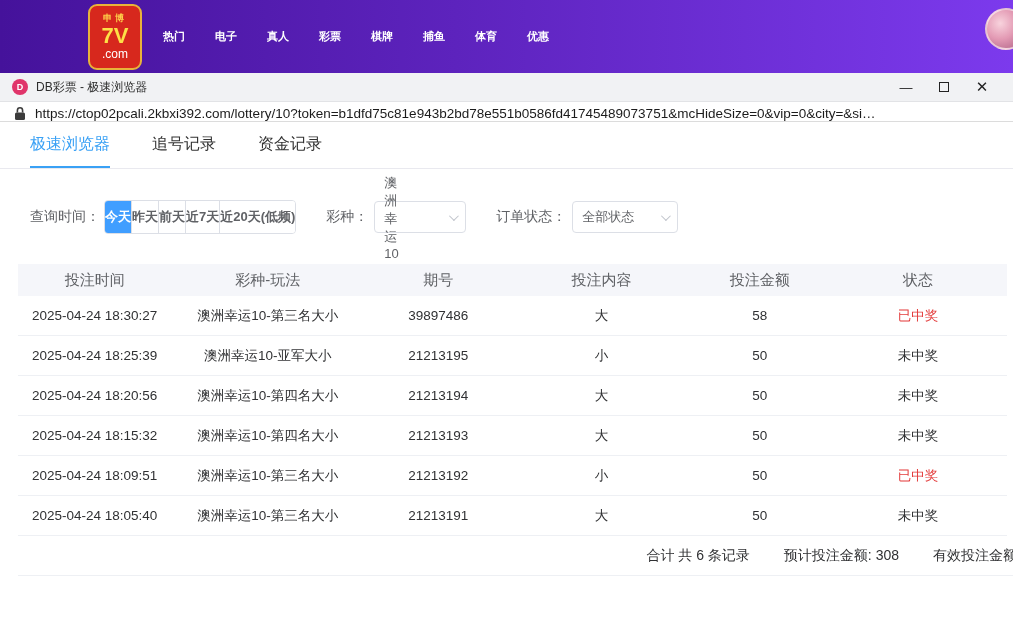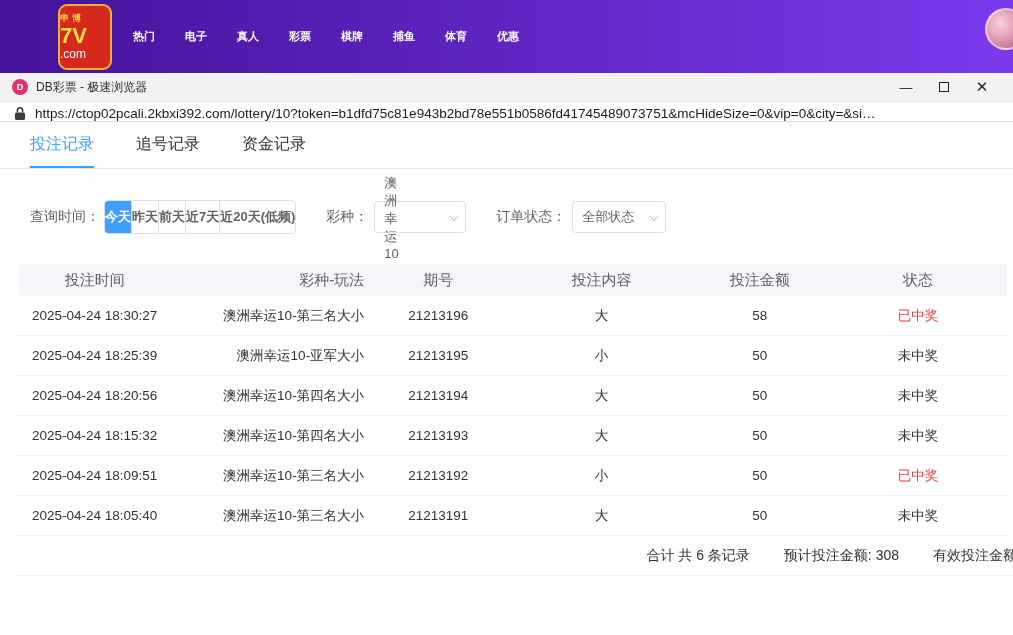--- a/index.html
+++ b/index.html
@@ -2,22 +2,22 @@
 <html><head>
 <meta charset="utf-8">
 <style>
   * { box-sizing: border-box; margin: 0; padding: 0; }
   html,body { width: 1013px; height: 635px; overflow: hidden; background:#fff;
     font-family: "Liberation Sans", "DejaVu Sans", sans-serif; }
 
   
   .top-nav { height: 73px; background: linear-gradient(90deg,#45129b 0%,#5d23bd 45%,#7c3aed 100%);
     display: flex; align-items: center; position: relative; }
-  .logo { width: 54px; height: 66px; margin-left: 58px; background:#d7281d; border-radius: 9px;
-    border: 2px solid #e8b33a; display:flex; flex-direction:column; 
+  .logo { width: 54px; height: 66px; margin-left: 88px; background:#d7281d; border-radius: 9px;
+    border: 2px solid #e8b33a; display:flex; flex-direction:column; align-items:center;
     justify-content:center; line-height:1; cursor:pointer; flex-shrink:0; }
   .logo .bt { color:#ffd24a; font-size: 9px; font-weight: bold; letter-spacing: 3px; }
   .logo .bm { color:#fde047; font-size: 22px; font-weight: bold; margin: 2px 0 1px; }
   .logo .bs { color:#fff; font-size: 12px; }
   .nav-menu { display:flex; align-items:center; margin-left: 6px; }
   .nav-item { margin: 0 15px; color:#fff; font-size: 11px; font-weight: bold; cursor:pointer;
     white-space: nowrap; }
   .avatar { position:absolute; right:-14px; top:8px; width:42px; height:42px; border-radius:50%;
     background: radial-gradient(circle at 35% 35%, #f8d3dd 0%, #e39ab4 45%, #a85b80 100%);
     border: 2px solid rgba(255,255,255,.55); cursor:pointer; }
@@ -55,37 +55,37 @@
     overflow:hidden; margin-left: 4px; background:#fff; }
   .btn-group .opt { padding: 0 0; height: 32px; display:flex; align-items:center;
     font-size: 13px; color:#606266; cursor:pointer; border-left: 1px solid #dcdfe6;
     white-space:nowrap; background:#fff;font-weight:bold; }
   .btn-group .opt:first-child { border-left: none; }
   .btn-group .opt.active { background:#409eff; color:#fff; }
   .sel { display:flex; align-items:center; justify-content:space-between; margin-left: 6px;
     border: 1px solid #dcdfe6; border-radius: 4px; height: 32px; padding: 0 9px;
     font-size: 13px; color:#606266; background:#fff; cursor:pointer; }
   .sel.lottery { width: 92px; gap: 44px; }
-  .sel.status  { width: 94px; }
+  .sel.status  { width: 106px; }
   .chev { width: 7px; height: 7px; border-right: 1.5px solid #c0c4cc;
     border-bottom: 1.5px solid #c0c4cc; transform: rotate(45deg) translateY(-2px);
     margin-left: 6px; flex-shrink: 0; }
   .gap30 { width: 30px; } .gap22 { width: 22px; }
   .search-btn { height: 34px; padding: 0 26px; background:#409eff; color:#fff;
     border: none; border-radius: 4px; font-size: 14px; cursor:pointer;
     font-family: inherit; }
 
   
   .table-wrap { margin: 30px 6px 0 18px; }
   .thead { display:flex; align-items:center; height: 32px; background:#f5f6fa;
     font-size: 15px; color:#606266; }
   .trow { display:flex; align-items:center; height: 40px; border-bottom: 1px solid #eef0f4;
     font-size: 13.5px; color:#303133; }
   .cell { text-align:center; white-space:nowrap; overflow:hidden; }
-  .col0 { width: 15.5%; } .col1 { width: 19.5%; text-align: right; } .col2 { width: 15%; }
+  .col0 { width: 15.5%; } .col1 { width: 19.5%; } .col2 { width: 15%; }
   .col3 { width: 18%; }   .col4 { width: 14%; }   .col5 { width: 18%; }
   .cell.won { color:#e33b3b; }
 
   
   .summary { display:flex; align-items:center; justify-content:flex-end; height: 40px;
     margin: 0 0 0 18px; border-bottom: 1px solid #eef0f4; font-size: 14px; color:#303133; }
   .summary span { margin-left: 34px; white-space:nowrap; }
   .summary span:last-child { margin-right: -4px; }
 </style>
 </head>
@@ -126,21 +126,21 @@
   <span style="display:flex;">
     <svg width="12" height="15" viewBox="0 0 12 15">
         <rect x="1" y="6.5" width="10" height="7.5" rx="1.5" fill="#3c3c3c"></rect>
         <path d="M3.4 6.5V4.4a2.6 2.6 0 0 1 5.2 0v2.1" stroke="#3c3c3c" stroke-width="1.6" fill="none"></path>
       </svg>
   </span>
   <div class="url-text">https://ctop02pcali.2kbxi392.com/lottery/10?token=b1dfd75c81e943b2bd78e551b0586fd41745489073751&amp;mcHideSize=0&amp;vip=0&amp;city=&amp;si…</div>
 </div>
 
 <div class="tabs">
-  <div class="tab active">投注记录</div>
+  <div class="tab active">极速浏览器</div>
   <div class="tab">追号记录</div>
   <div class="tab">资金记录</div>
 </div>
 
 <div class="filters">
   <span class="flabel">查询时间：</span>
   <div class="btn-group">
       <div class="opt active">今天</div>
       <div class="opt">昨天</div>
       <div class="opt">前天</div>
@@ -168,21 +168,21 @@
       <div class="cell col1">彩种-玩法</div>
       <div class="cell col2">期号</div>
       <div class="cell col3">投注内容</div>
       <div class="cell col4">投注金额</div>
       <div class="cell col5">状态</div>
     </div>
   <div>
       <div class="trow">
         <div class="cell col0">2025-04-24 18:30:27</div>
         <div class="cell col1">澳洲幸运10-第三名大小</div>
-        <div class="cell col2">21213196</div>
+        <div class="cell col2">39897486</div>
         <div class="cell col3">大</div>
         <div class="cell col4">58</div>
         <div class="cell col5 won">已中奖</div>
       </div>
       <div class="trow">
         <div class="cell col0">2025-04-24 18:25:39</div>
         <div class="cell col1">澳洲幸运10-亚军大小</div>
         <div class="cell col2">21213195</div>
         <div class="cell col3">小</div>
         <div class="cell col4">50</div>

